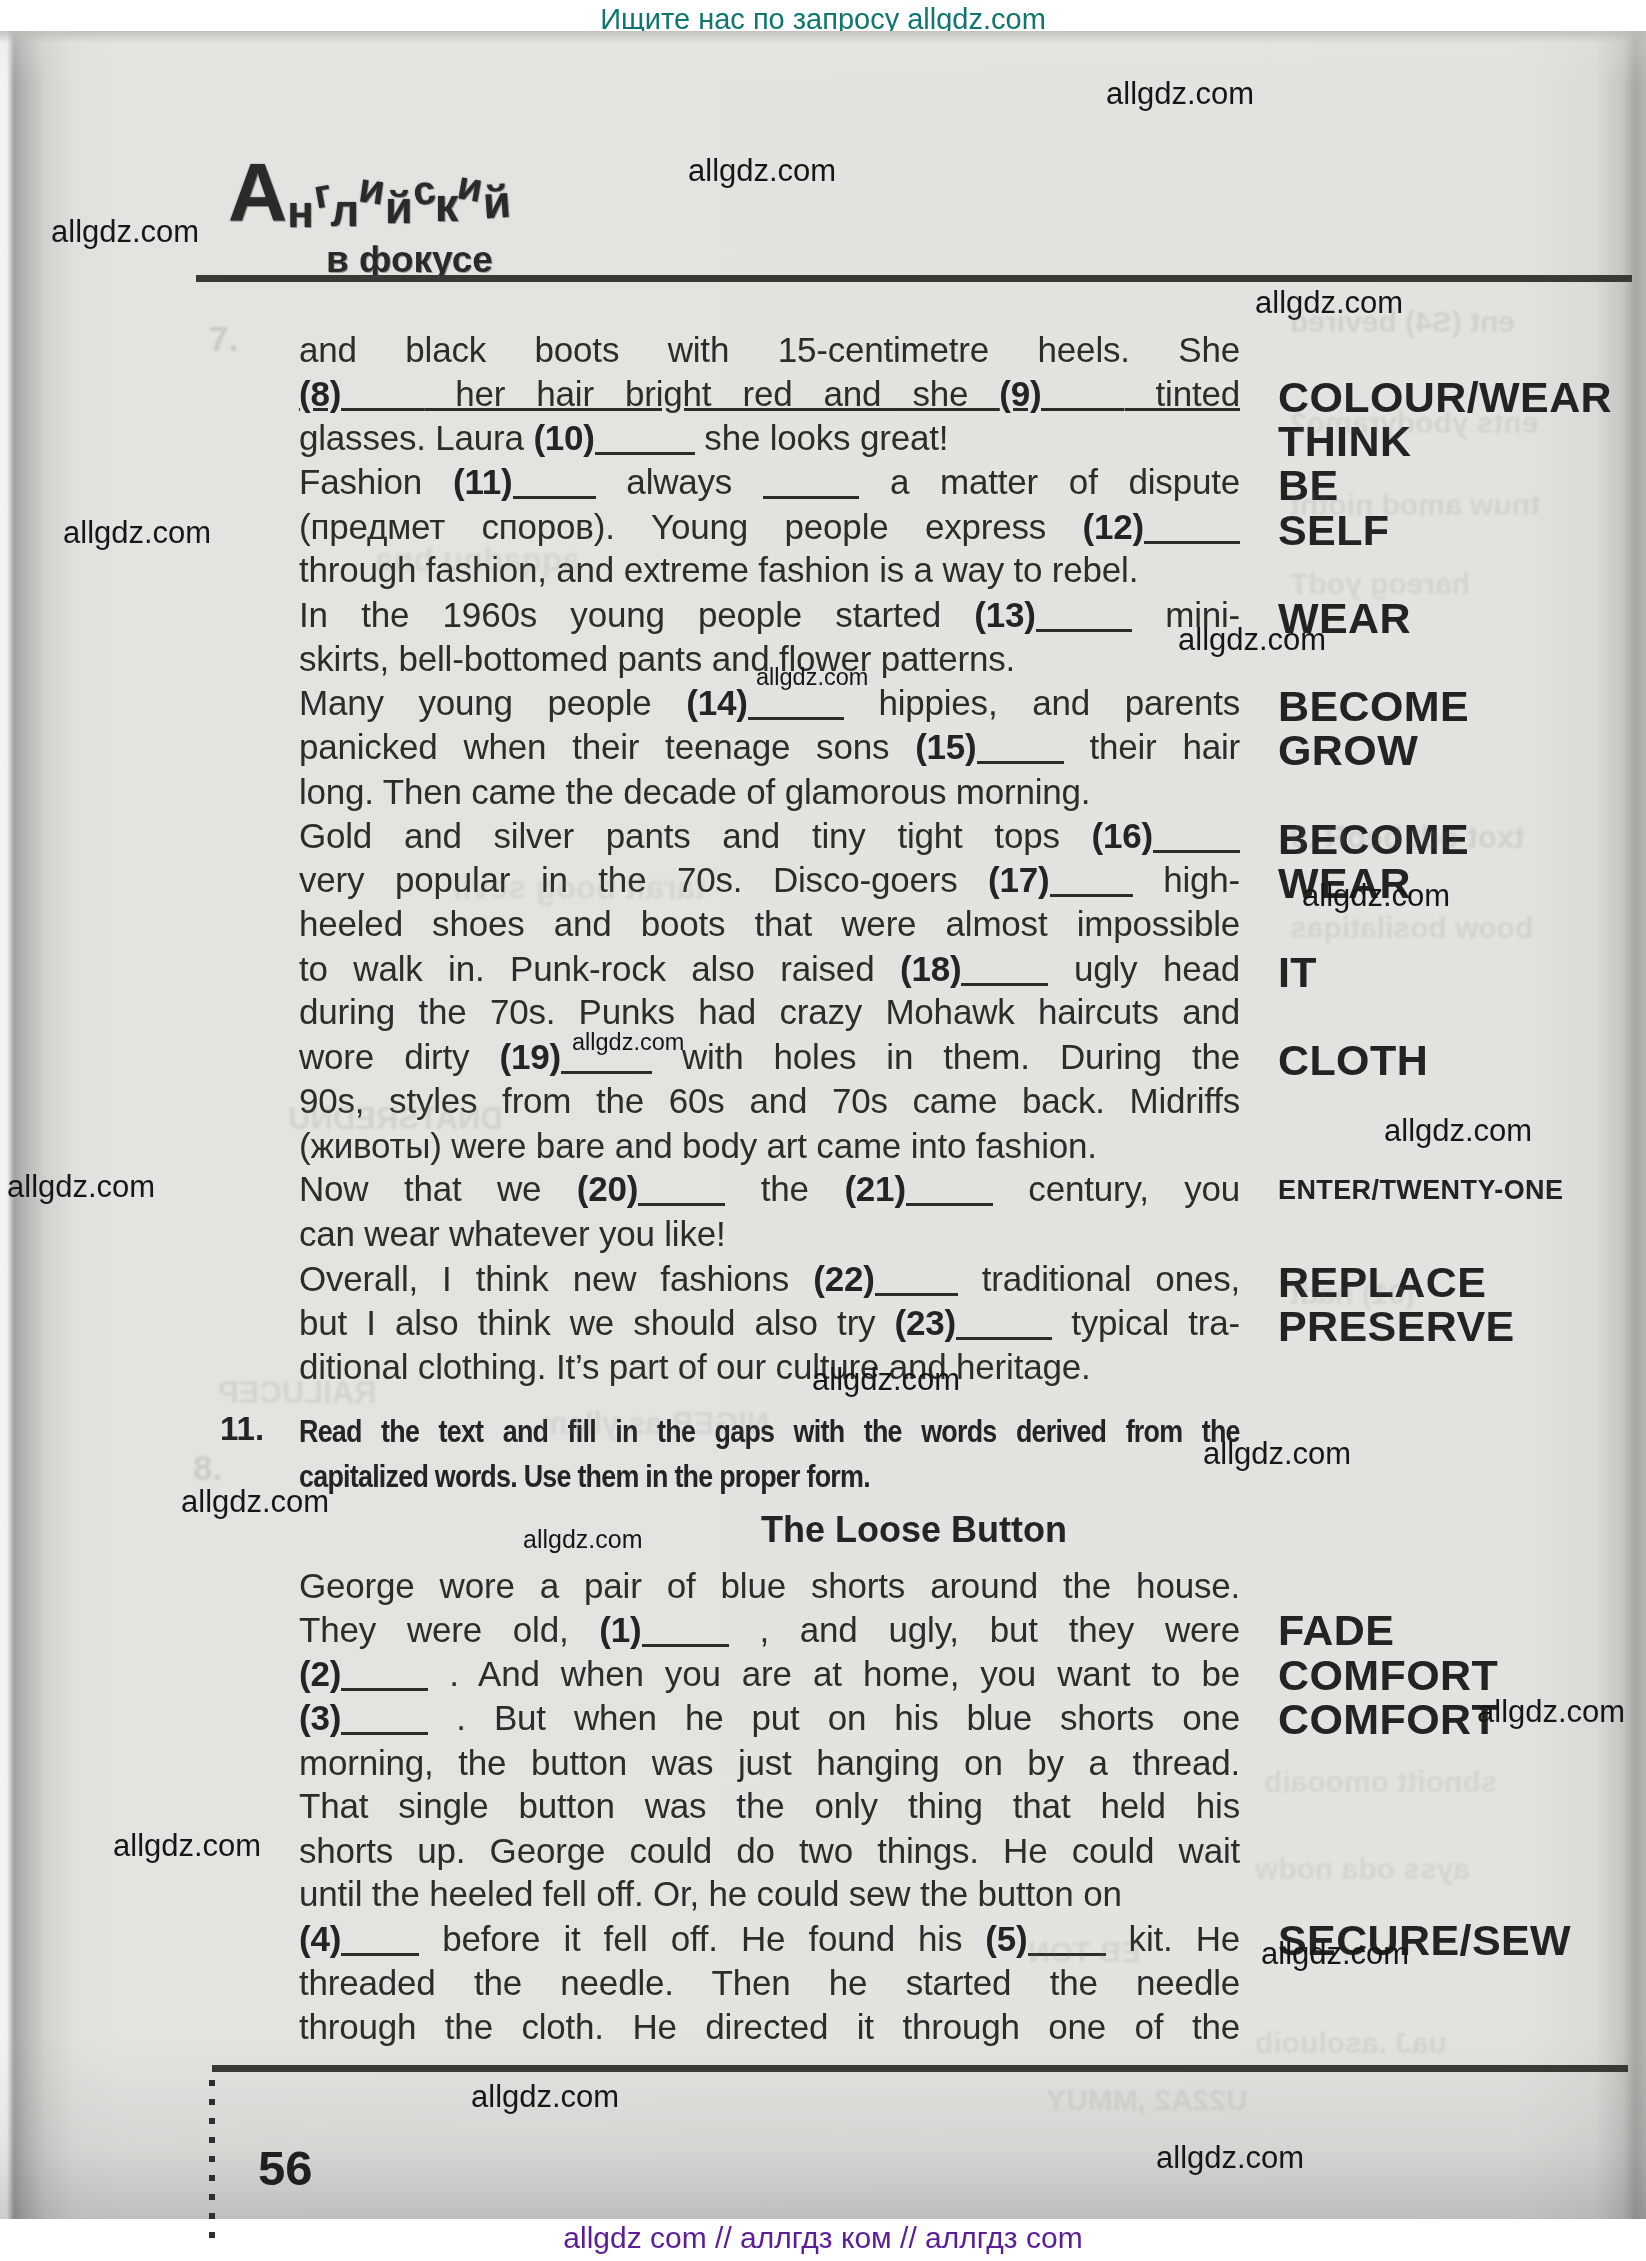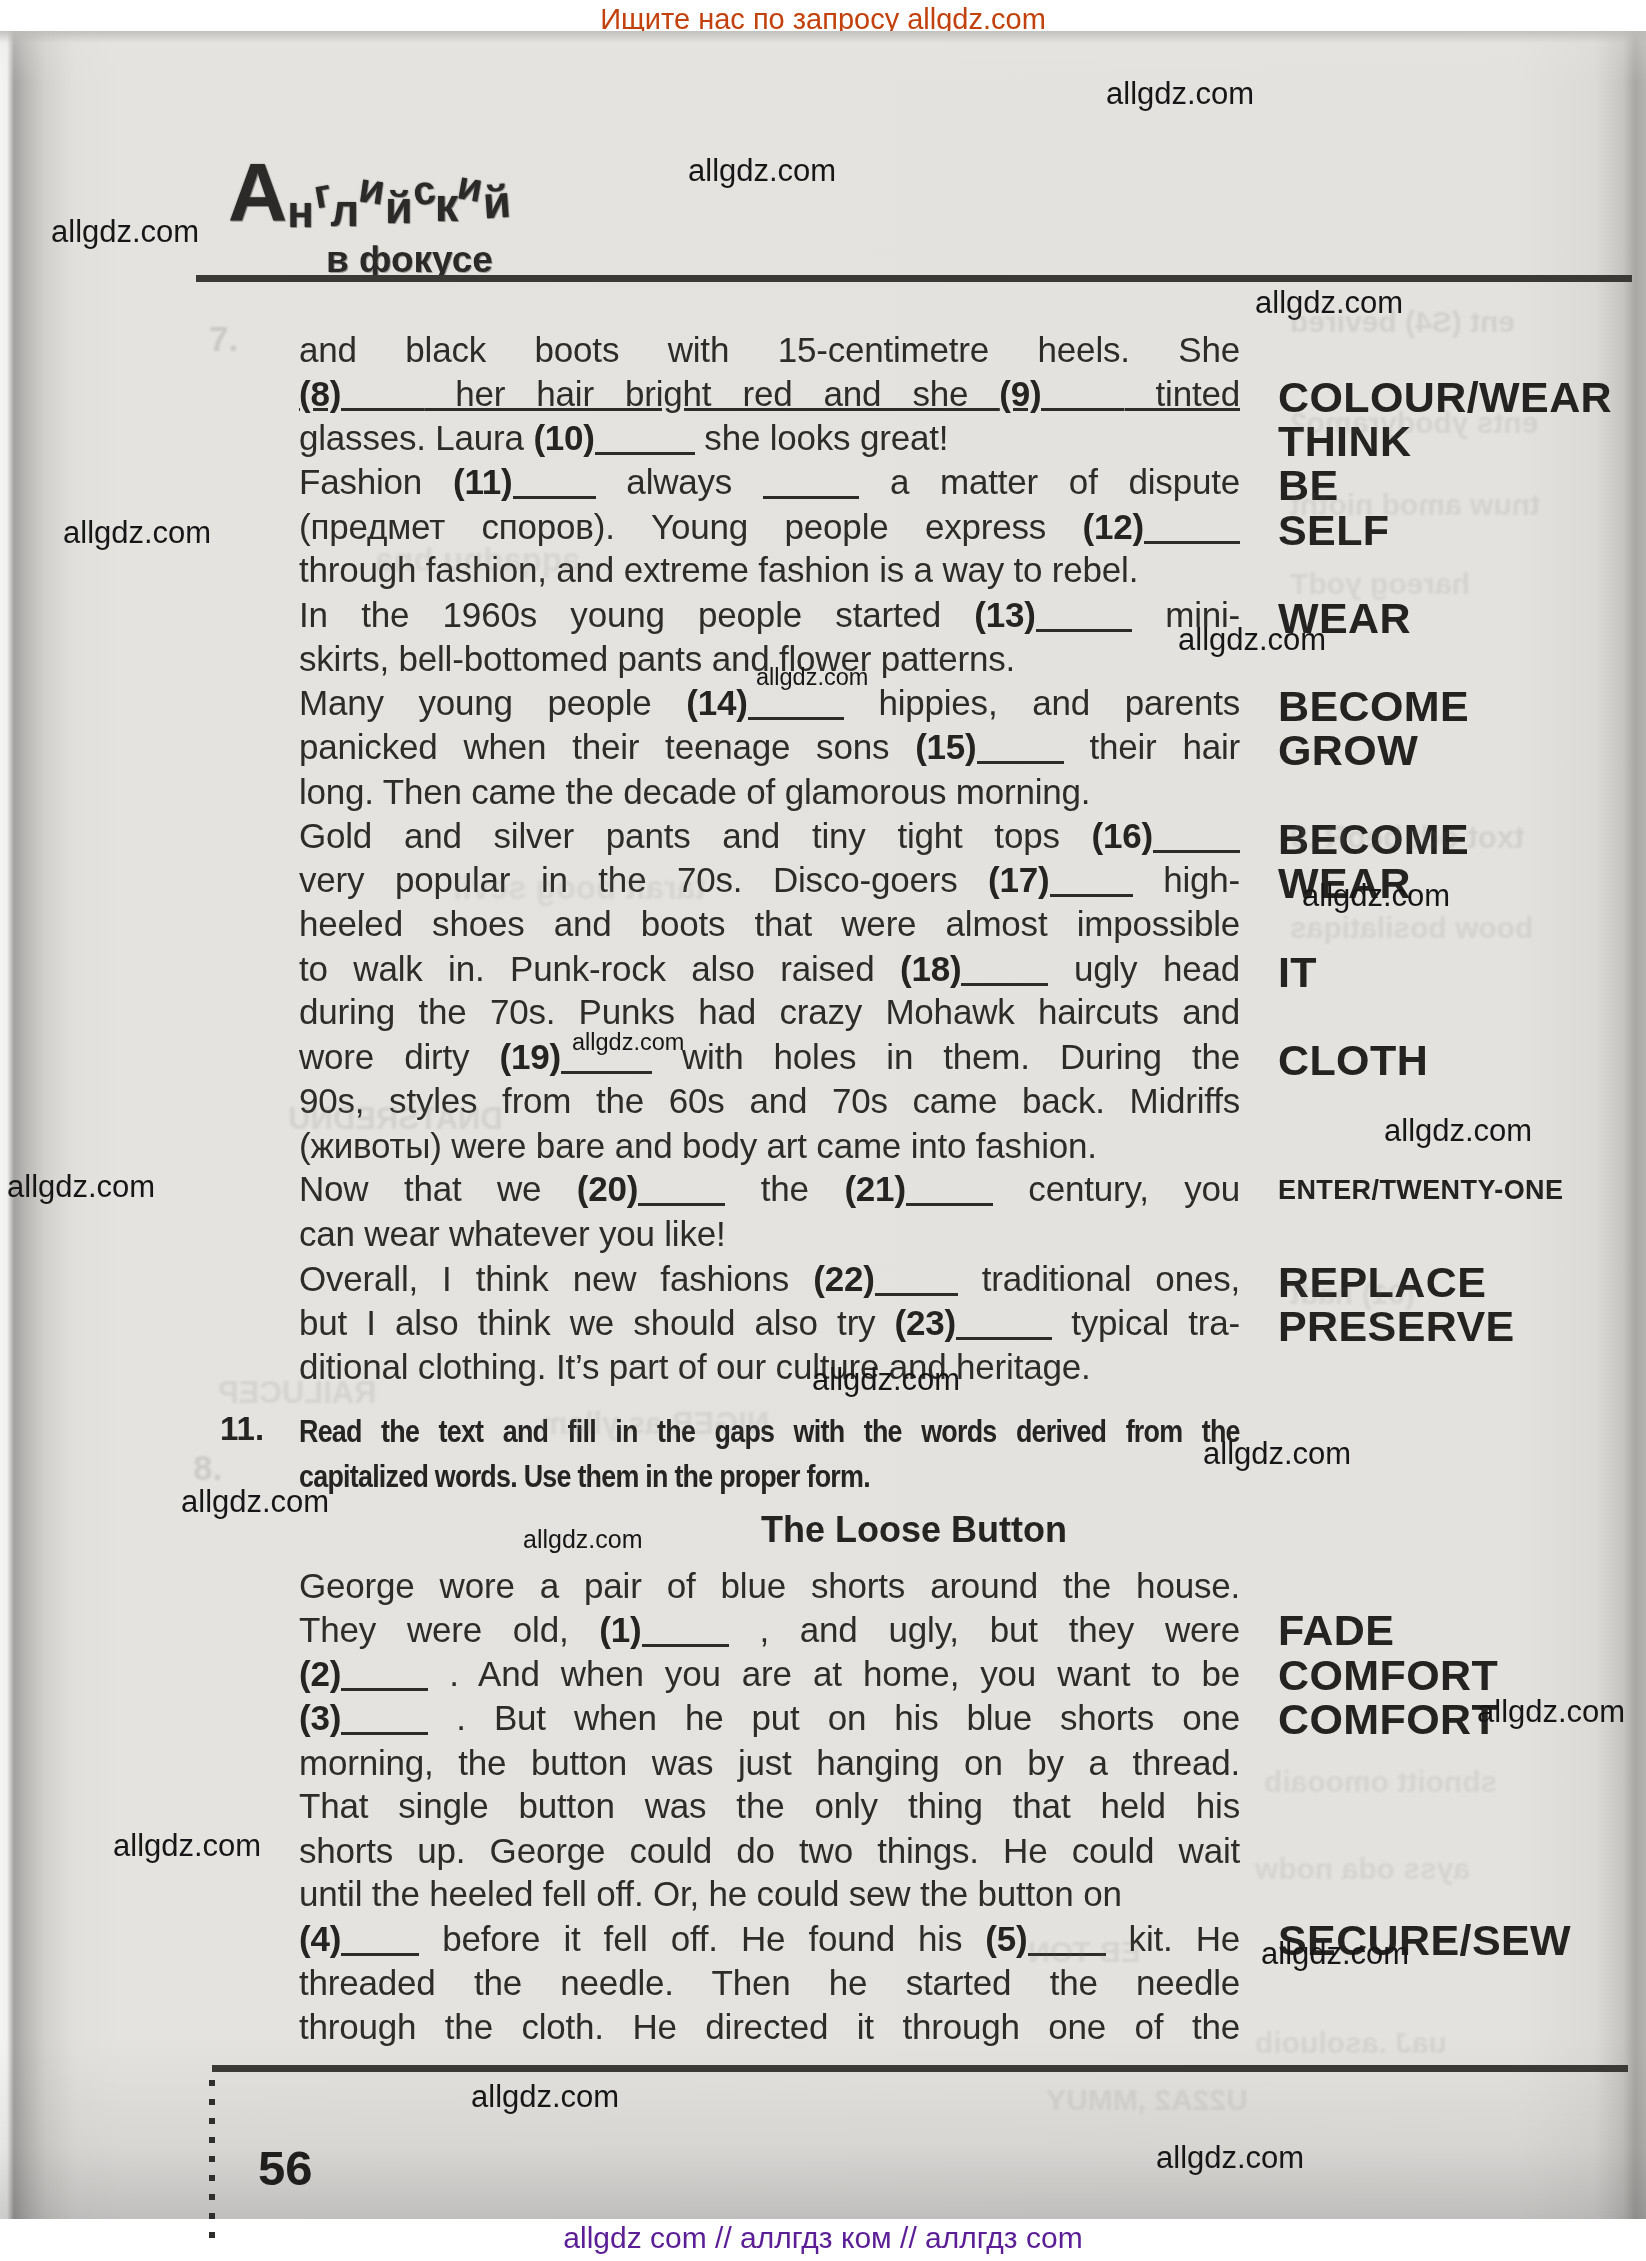--- a/index.html
+++ b/index.html
@@ -64,21 +64,21 @@
   .bleed.m{transform:scaleX(-1);}
   
   .pagenum{position:absolute;left:258px;top:2109px;font-size:49px;font-weight:bold;color:#1f1f1d;}
   
   .footer{position:absolute;left:0;top:2221px;width:1646px;text-align:center;
     font-size:30px;font-weight:400;}
 </style>
 </head>
 <body>
 
-<div class="top-banner" style="color: #c2410c;">
+<div class="top-banner" style="color: #0f766e;">
   <span>Ищите нас по запросу allgdz.com</span>
 </div>
 
 <div class="scan">
   <div class="logo">
     <div class="logo-l1" id="logo-line1">
         <span class="c">А</span>
         <span class="c">н</span>
         <span class="c">г</span>
         <span class="c">л</span>

